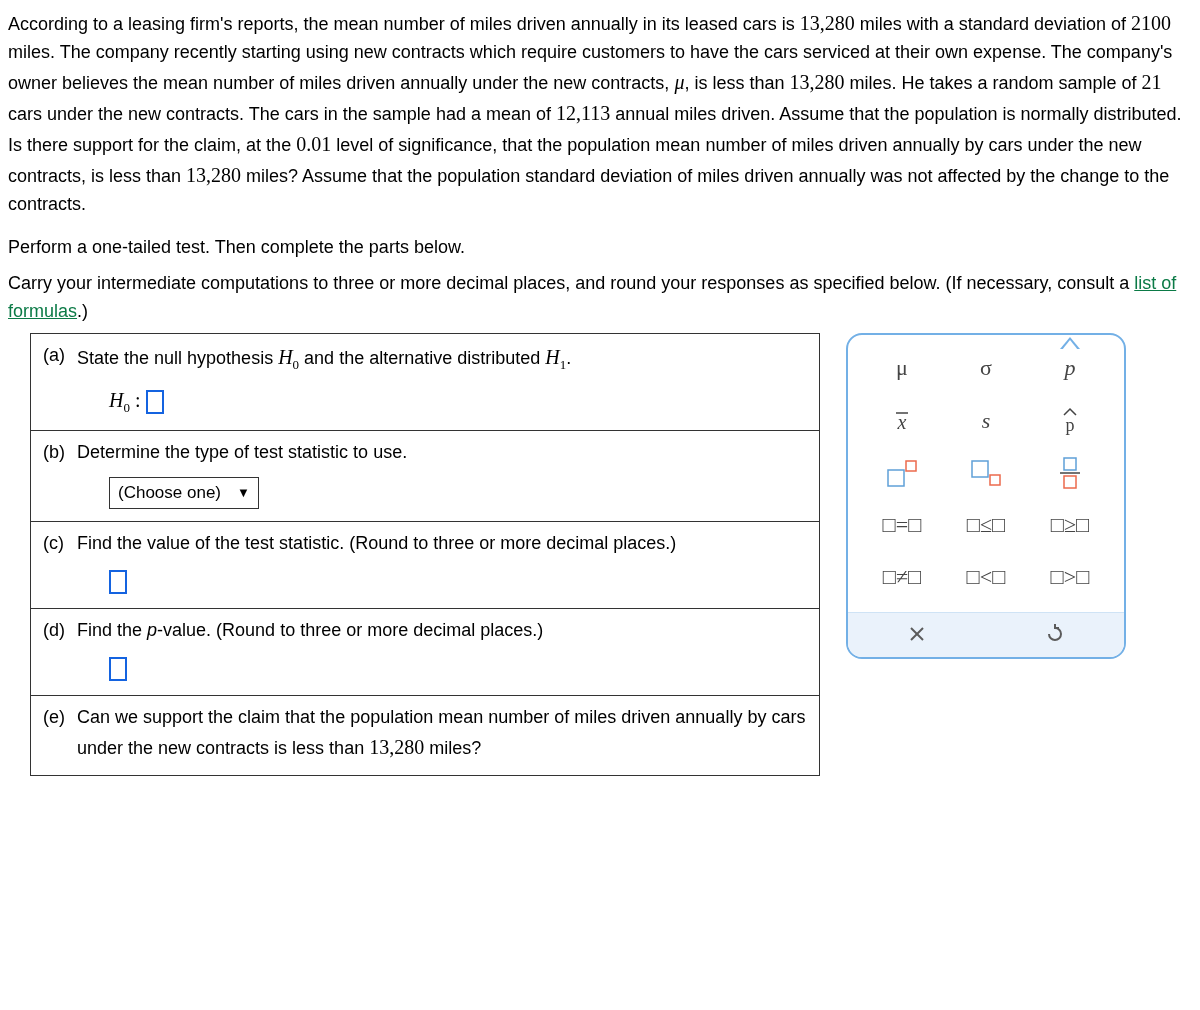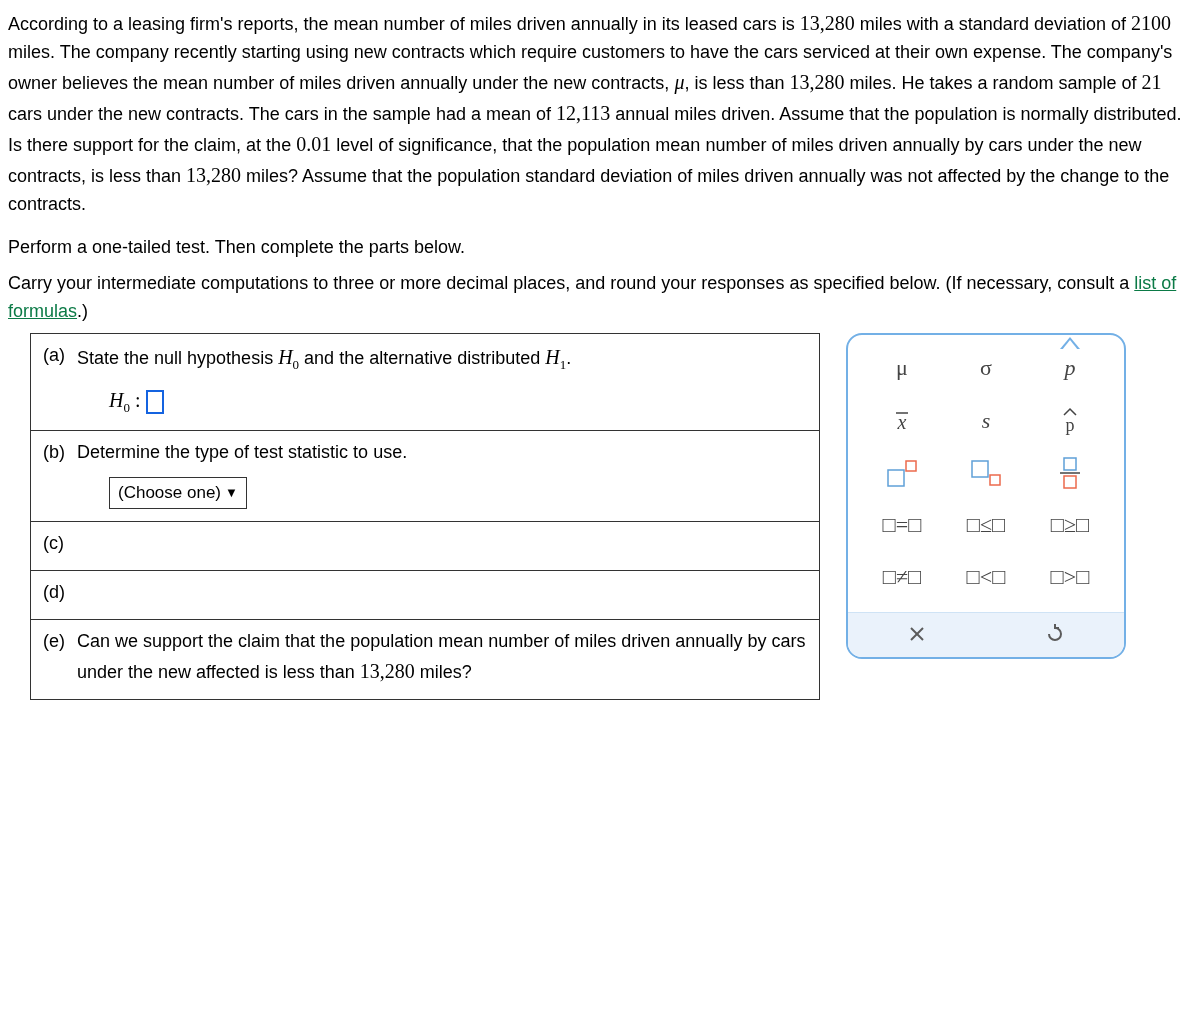--- a/index.html
+++ b/index.html
@@ -42,21 +42,21 @@
     width: 18px; height: 24px;
     border: 2px solid #1463e0;
     vertical-align: middle;
   }
   .sub { font-size: 13px; vertical-align: sub; }
 
   .dropdown {
     border: 1px solid #333;
     display: inline-flex;
     align-items: center;
-    gap: 4px;
+    gap: 16px;
     padding: 2px 8px;
     background: #fff;
     cursor: pointer;
     font-size: 17px;
   }
   .dropdown .arrow { font-size: 13px; }
 
   .radio {
     display: inline-block;
     width: 15px; height: 15px;
@@ -161,32 +161,44 @@
             <span>(Choose one)</span>
             <span class="arrow">▼</span>
           </span>
         </div>
       </div>
       <div style="clear:both"></div>
     </div>
 
     <div class="qsection">
       <span class="qlabel">(c)</span>
+      <div class="qbody">
+        <span>Find the value of the test statistic. (Round to three or more decimal places.)</span>
+        <div class="indent">
+          <span class="answer-box"></span>
+        </div>
+      </div>
       <div style="clear:both"></div>
     </div>
 
     <div class="qsection">
       <span class="qlabel">(d)</span>
+      <div class="qbody">
+        <span>Find the </span><span class="italic">p</span><span>-value. (Round to three or more decimal places.)</span>
+        <div class="indent">
+          <span class="answer-box"></span>
+        </div>
+      </div>
       <div style="clear:both"></div>
     </div>
 
     <div class="qsection">
       <span class="qlabel">(e)</span>
       <div class="qbody">
-        <span>Can we support the claim that the population mean number of miles driven annually by cars under the new affected is less than </span><span class="tnum">13,280</span><span> miles?</span>
+        <span>Can we support the claim that the population mean number of miles driven annually by cars under the new contracts is less than </span><span class="tnum">13,280</span><span> miles?</span>
       </div>
       <div style="clear:both"></div>
     </div>
 
   </div>
 
   <div class="palette">
     <div class="prow">
       <div class="pcell">μ</div>
       <div class="pcell">σ</div>

